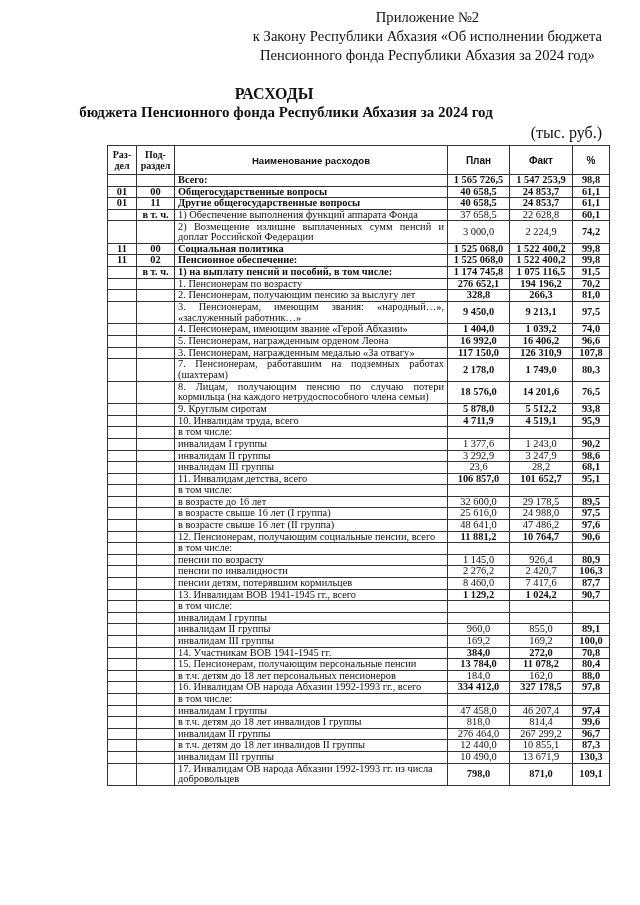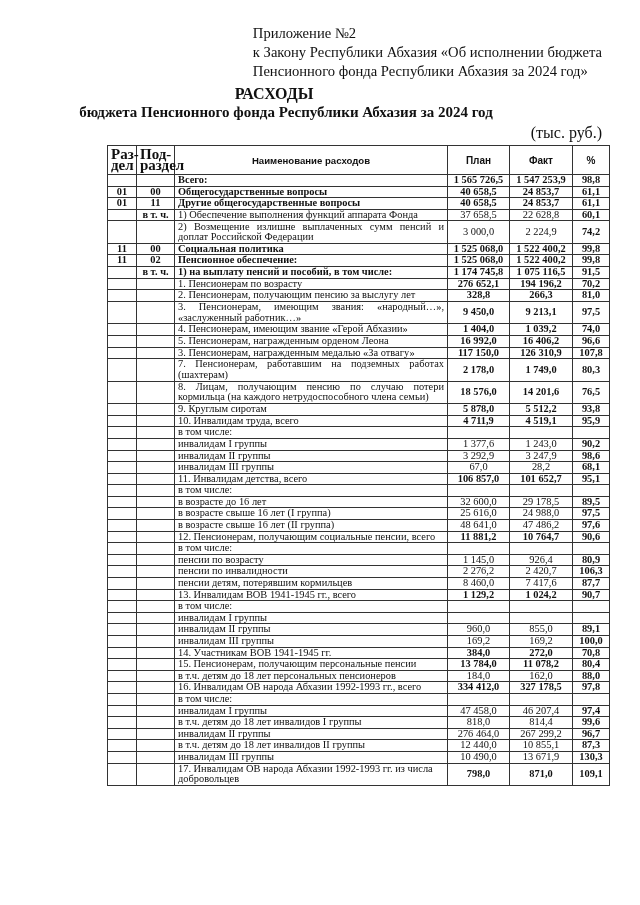--- a/index.html
+++ b/index.html
@@ -1,28 +1,28 @@
 <!DOCTYPE html>
 <html><head>
 <meta charset="utf-8">
 <style>
   html, body { margin: 0; padding: 0; background: #ffffff; }
   body { width: 640px; height: 905px; position: relative; overflow: hidden;
          font-family: "Liberation Serif", serif; color: #111; }
-  .appendix { position: absolute; right: 38px; top: 24px; text-align: left;
+  .appendix { position: absolute; right: 38px; top: 8px; text-align: center;
               font-size: 14.6px; line-height: 19px; }
   .title-block { position: absolute; left: 0; width: 508px; top: 84px; text-align: center; }
   .title-main { font-weight: bold; font-size: 16px; line-height: 19px; margin-left: 40px; }
   .title-sub { font-weight: bold; font-size: 15px; line-height: 19px; margin-left: 64px; }
   .units { position: absolute; right: 38px; top: 124px; font-size: 16px; }
   table.budget { position: absolute; left: 107px; top: 145px; width: 502px;
                  border-collapse: collapse; table-layout: fixed; font-size: 10.4px; }
   table.budget td, table.budget th { border: 1px solid #333; padding: 0 3px;
                  line-height: 10.6px; height: 10.6px; vertical-align: middle; }
-  table.budget th { font-weight: bold; font-size: 15px; height: 28px; line-height: 11px; text-align: center; }
+  table.budget th { font-weight: bold; font-size: 10px; height: 28px; line-height: 11px; text-align: center; }
   table.budget th.name-h { font-family: "Liberation Sans", sans-serif; font-size: 9.6px; }
   table.budget th.num-h { font-family: "Liberation Sans", sans-serif; font-size: 10px; }
   td.c-code { text-align: center; font-weight: bold; }
   td.c-name { text-align: left; }
   td.c-num { text-align: center; white-space: nowrap; }
   td.c-pct { text-align: center; font-weight: bold; white-space: nowrap; padding: 0 1px; }
   tr.bold td.c-name, tr.bold td.c-num { font-weight: bold; }
   tr.numbold td.c-num { font-weight: bold; }
   td.indent1 { padding-left: 20px; }
   td.indent2 { padding-left: 14px; }
@@ -231,21 +231,21 @@
         <td class="c-code"></td>
         <td class="c-name">инвалидам II группы</td>
         <td class="c-num">3 292,9</td>
         <td class="c-num">3 247,9</td>
         <td class="c-pct">98,6</td>
       </tr>
       <tr>
         <td class="c-code"></td>
         <td class="c-code"></td>
         <td class="c-name">инвалидам III группы</td>
-        <td class="c-num">67,0</td>
+        <td class="c-num">23,6</td>
         <td class="c-num">28,2</td>
         <td class="c-pct">68,1</td>
       </tr>
       <tr class="numbold">
         <td class="c-code"></td>
         <td class="c-code"></td>
         <td class="c-name">11. Инвалидам детства, всего</td>
         <td class="c-num">106 857,0</td>
         <td class="c-num">101 652,7</td>
         <td class="c-pct">95,1</td>

